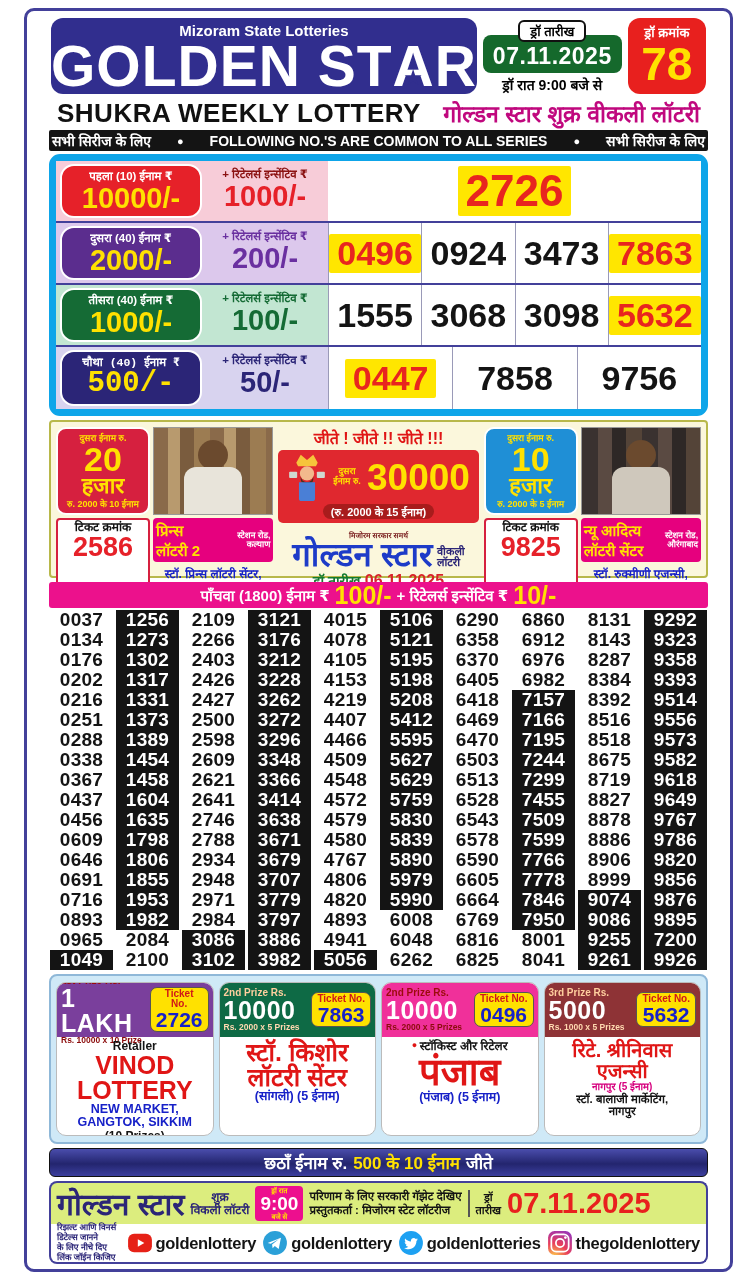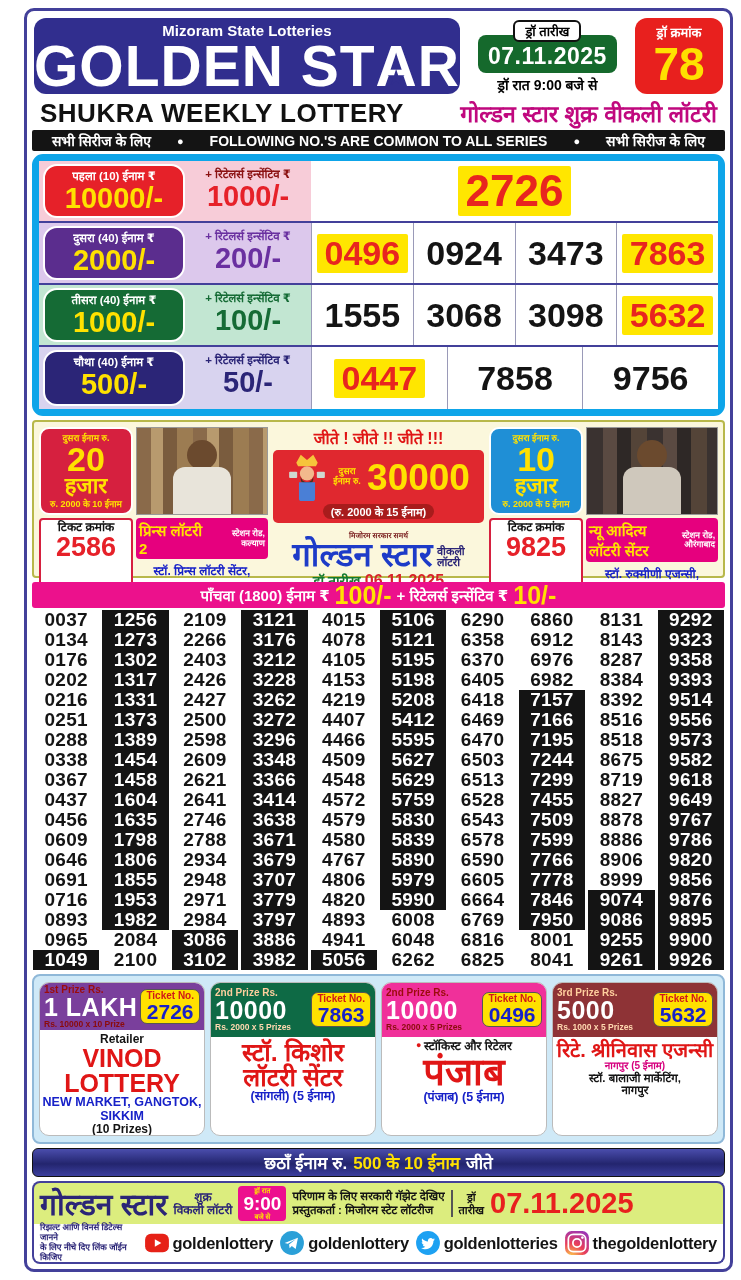--- a/index.html
+++ b/index.html
@@ -1,21 +1,21 @@
 <!DOCTYPE html>
 <html><head>
 <meta charset="utf-8">
 <style>
   * { margin:0; padding:0; box-sizing:border-box; }
   html,body { width:741px; }
   body { font-family:"Liberation Sans","DejaVu Sans",sans-serif; background:#ffffff; }
   .page { width:741px; height:1280px; background:#fff; position:relative; overflow:hidden; }
   .poster { position:absolute; left:24px; right:8px; top:8px; bottom:8px;
             border:3px solid #43409a; border-radius:10px; background:#fff;
-            padding:5px 5px; display:flex; flex-direction:column; overflow:hidden; }
+            padding:5px 22px; display:flex; flex-direction:column; overflow:hidden; }
 
   
   .hdr { display:flex; gap:6px; height:86px; padding:2px 2px; }
   .hdr-left { flex:1.95; background:#312e8e; border-radius:12px; color:#fff; text-align:center; padding-top:4px; }
   .org { font-size:15px; font-weight:700; }
   .big-title { font-size:57px; font-weight:700; letter-spacing:1px; line-height:0.95; white-space:nowrap; }
   .a-wrap { position:relative; display:inline-block; }
   .a-star { position:absolute; left:50%; bottom:4px; transform:translateX(-50%); font-size:22px; color:#312e8e; line-height:1; }
   .hdr-mid { flex:1.05; display:flex; flex-direction:column; align-items:center; justify-content:flex-start; padding-top:2px; }
   .date-label { background:#fff; border:2px solid #111; border-radius:6px; font-size:13px; font-weight:700; padding:0 10px; z-index:2; margin-bottom:-7px; }
@@ -36,21 +36,21 @@
 
   
   .ptable { border:7px solid #0ea5e9; border-radius:11px; margin-top:3px; }
   .prow { display:flex; height:62px; border-bottom:2px solid #43409a; }
   .prow:last-child { border-bottom:none; }
   .tier { width:272px; display:flex; gap:4px; padding:3px 4px; }
   .r1 .tier { background:#f7ccd8; } .r2 .tier { background:#dcc8ec; }
   .r3 .tier { background:#c2e6d2; } .r4 .tier { background:#d8d3ef; }
   .tier-box { width:142px; border-radius:14px; border:2px solid #fff; text-align:center; color:#fff; padding-top:2px; }
   .r1 .tier-box { background:#e62129; } .r2 .tier-box { background:#5b2d8e; }
-  .r3 .tier-box { background:#156b35; } .r4 .tier-box { background:#2b2577; }
+  .r3 .tier-box { background:#156b35; } .r4 .tier-box { background:#2b2577;font-family:Liberation Mono, monospace; }
   .t-label { font-size:11.5px; font-weight:700; }
   .t-amt { font-size:29px; font-weight:800; color:#ffe100; line-height:1.05; }
   .tier-inc { flex:1; text-align:center; padding-top:2px; }
   .i-label { font-size:11.5px; font-weight:700; }
   .i-amt { font-size:29px; font-weight:800; line-height:1.05; }
   .r1 .i-label { color:#8b1212; } .r1 .i-amt { color:#e62129; }
   .r2 .i-label,.r2 .i-amt { color:#6a30a0; }
   .r3 .i-label,.r3 .i-amt { color:#156b35; }
   .r4 .i-label,.r4 .i-amt { color:#2b2577; }
   .nums { flex:1; display:flex; background:#fff; }
@@ -559,21 +559,21 @@
           <div class="gcell dark">9573</div>
           <div class="gcell dark">9582</div>
           <div class="gcell dark">9618</div>
           <div class="gcell dark">9649</div>
           <div class="gcell dark">9767</div>
           <div class="gcell dark">9786</div>
           <div class="gcell dark">9820</div>
           <div class="gcell dark">9856</div>
           <div class="gcell dark">9876</div>
           <div class="gcell dark">9895</div>
-          <div class="gcell dark">9900</div>
+          <div class="gcell dark">7200</div>
           <div class="gcell dark">9926</div>
         </div>
       </div>
 
     <div class="winners">
         <div class="wpanel">
           <div class="whead th-purple">
             <div class="wh-left">
               <div class="wh-tier">1st Prize Rs.</div>
               <div class="wh-amt">1 LAKH</div>

